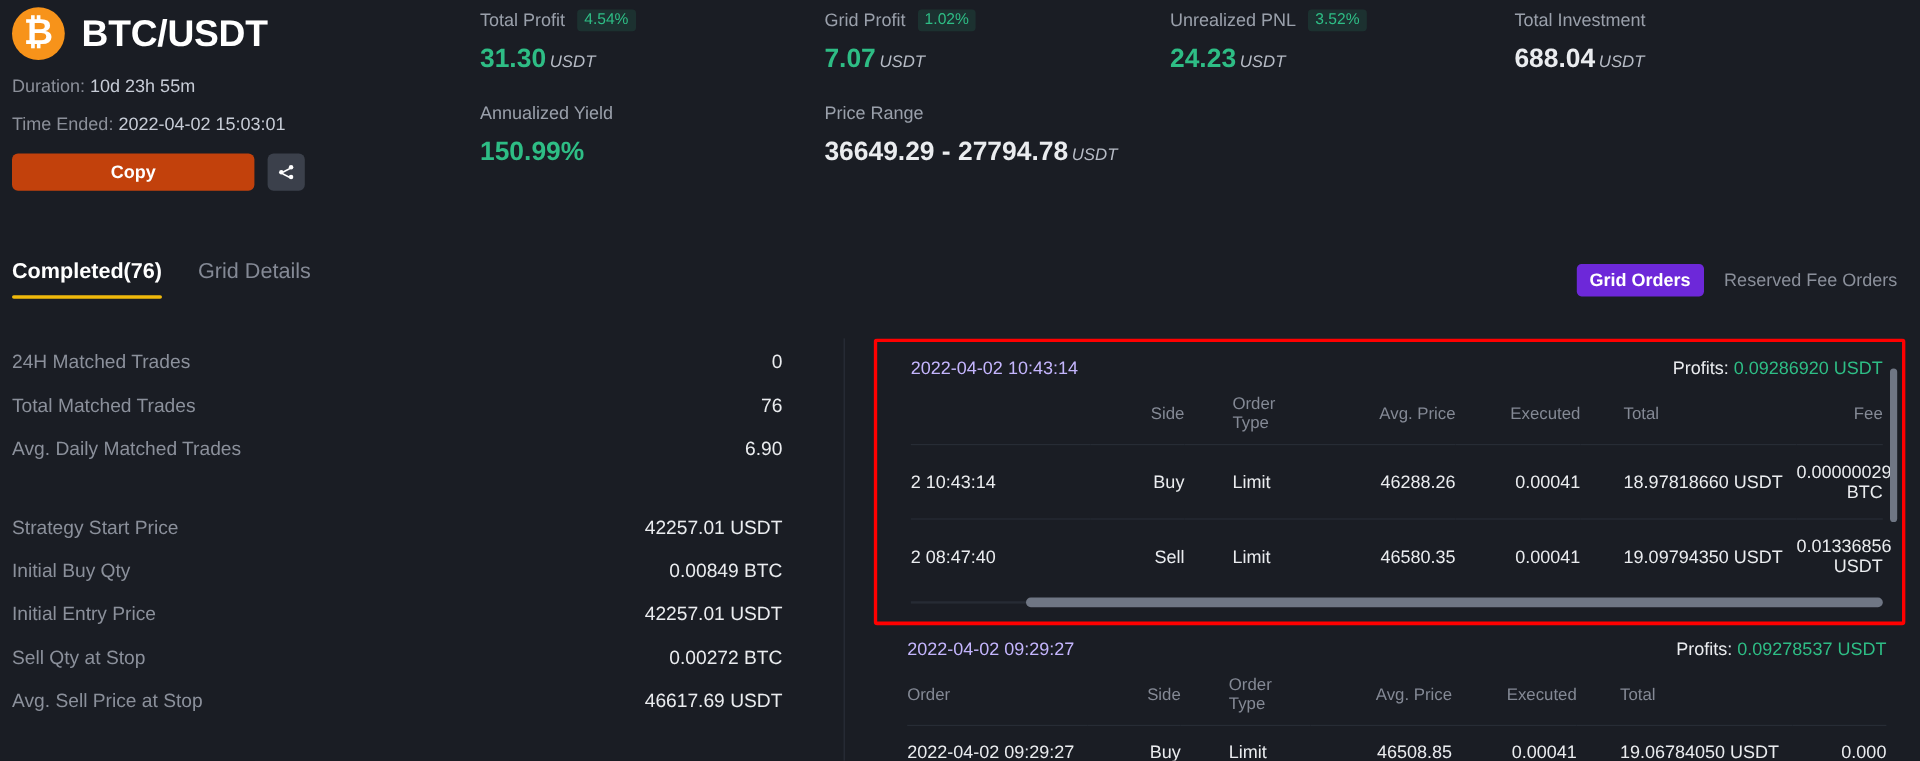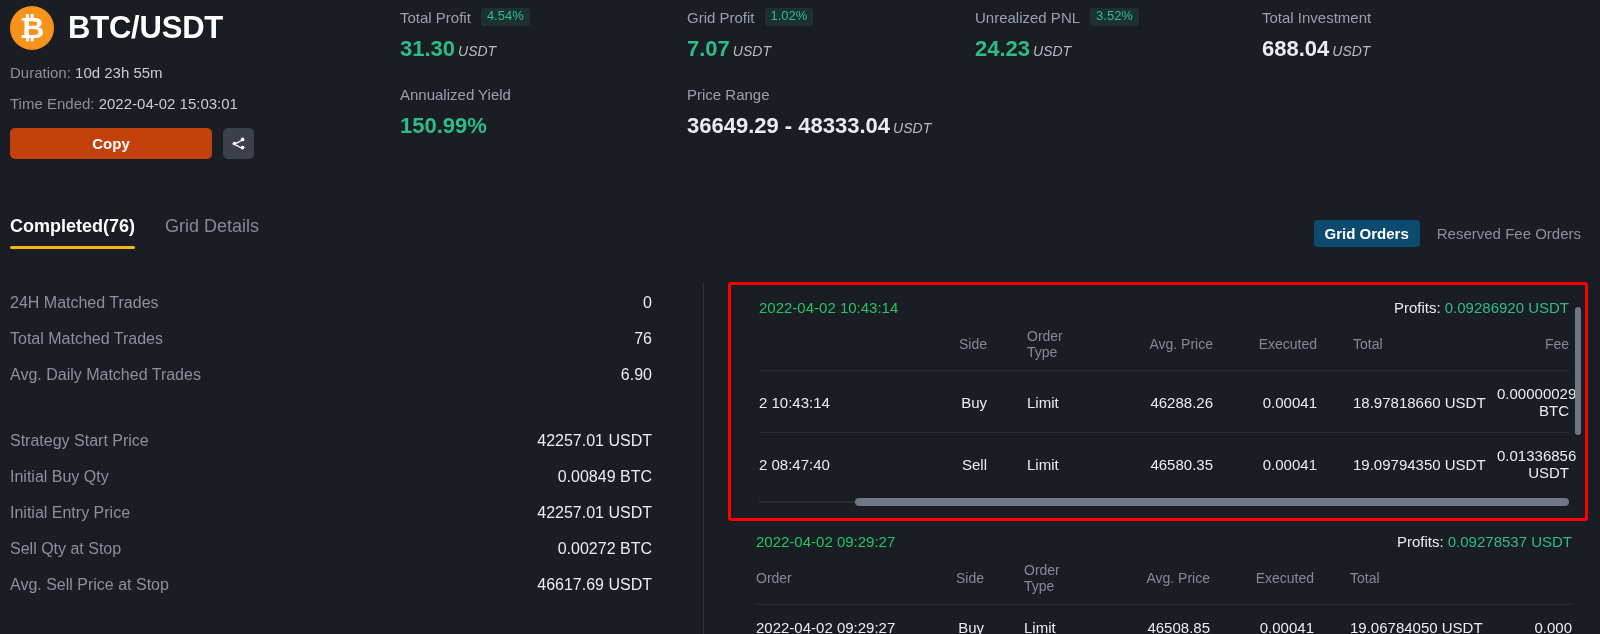--- a/index.html
+++ b/index.html
@@ -66,42 +66,42 @@
   .tab.active::after {
     content: ""; position: absolute; left: 0; right: 0; bottom: 0;
     height: 3px; background: #f0b90b; border-radius: 2px;
   }
 
   .segmented { position: absolute; right: 8px; top: 220px; display: flex; align-items: center; gap: 6px; }
   .seg {
     font-size: 15px; color: #8b909b; padding: 5px 11px;
     border-radius: 4px; cursor: pointer; white-space: nowrap;
   }
-  .seg.active { background: #0c4a6e; color: #fff; font-weight: bold; }
+  .seg.active { background: #6d28d9; color: #fff; font-weight: bold; }
 
   
   .vdiv { position: absolute; left: 703px; top: 282px; width: 1px; height: 352px; background: #2a2f38; }
 
   
   .stat-list { position: absolute; left: 10px; top: 294px; width: 642px; }
   .srow { display: flex; justify-content: space-between; align-items: baseline; height: 36px; }
   .srow .k { font-size: 16px; color: #8b909b; }
   .srow .v { font-size: 16px; color: #eaecef; }
   .srow-gap { height: 30px; }
 
   
   .orders { position: absolute; left: 728px; top: 282px; width: 860px; height: 352px; overflow: hidden; }
 
   .order-card { position: relative; padding: 0 16px 0 28px; }
   .order-card.highlight {
     border: 3px solid #ff0000; border-radius: 3px;
     padding: 8px 16px 6px 28px; margin-bottom: 6px;
   }
   .card-top { display: flex; justify-content: space-between; align-items: baseline; padding: 6px 0 4px; }
-  .card-time { font-size: 15px; color: #22c55e; }
+  .card-time { font-size: 15px; color: #c4b5fd; }
   .card-profit { font-size: 15px; color: #eaecef; white-space: nowrap; }
   .card-profit .pv { color: #2ebd85; }
 
   table.otab { width: 100%; border-collapse: collapse; table-layout: fixed; }
   table.otab th {
     font-size: 14px; font-weight: normal; color: #848995;
     text-align: right; padding: 8px 0 10px;
   }
   table.otab td {
     font-size: 15px; color: #eaecef; text-align: right;
@@ -210,21 +210,21 @@
       <div class="stat-value green">
         <span>150.99%</span>
       </div>
     </div>
 
     <div class="stat" style="left:687px; top:85px;">
       <div class="stat-head">
         <span class="stat-label">Price Range</span>
       </div>
       <div class="stat-value white">
-        <span>36649.29 - 48333.04</span><span class="unit">USDT</span>
+        <span>36649.29 - 27794.78</span><span class="unit">USDT</span>
       </div>
     </div>
   </div>
 
   <div class="tabs">
     <div class="tab active">Completed(76)</div>
     <div class="tab">Grid Details</div>
   </div>
 
   <div class="segmented">

